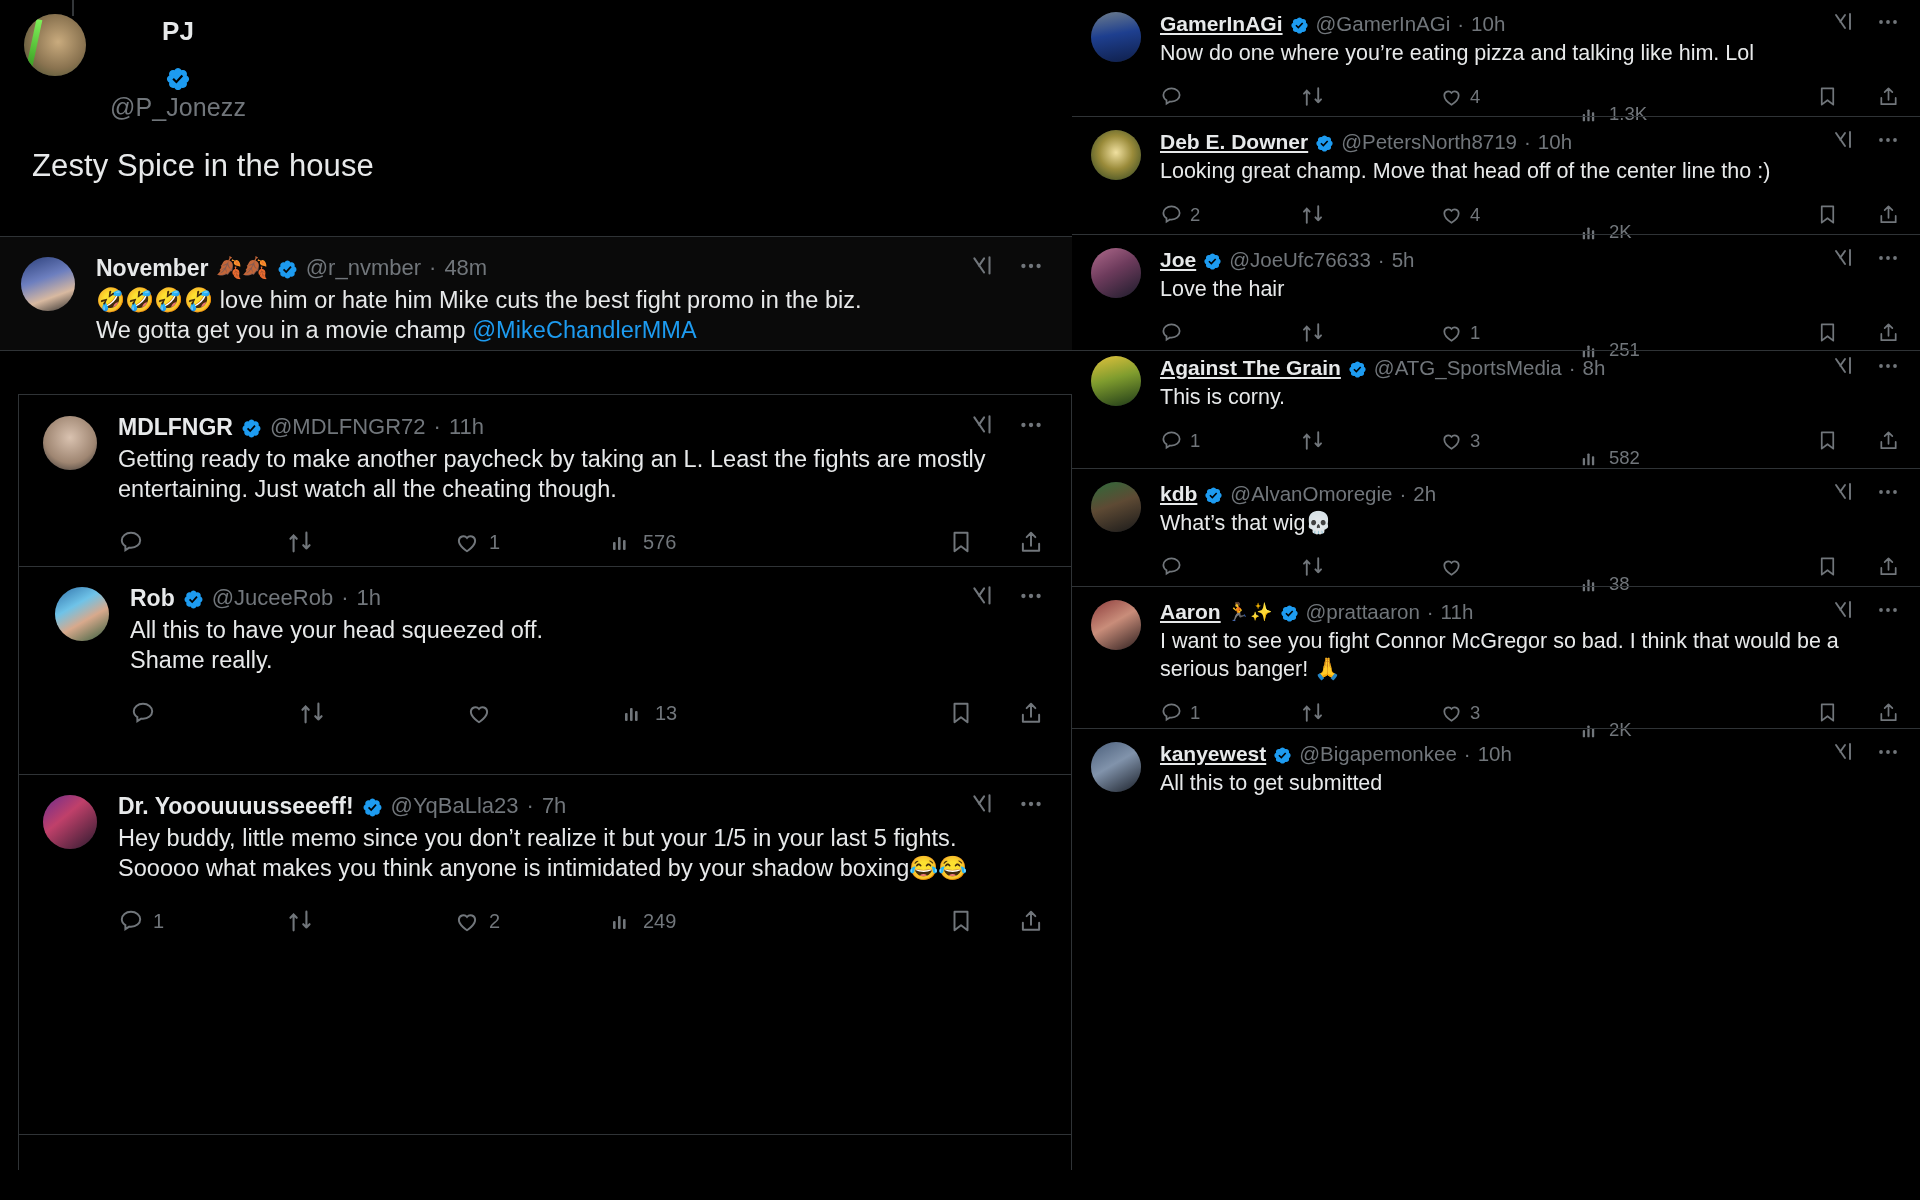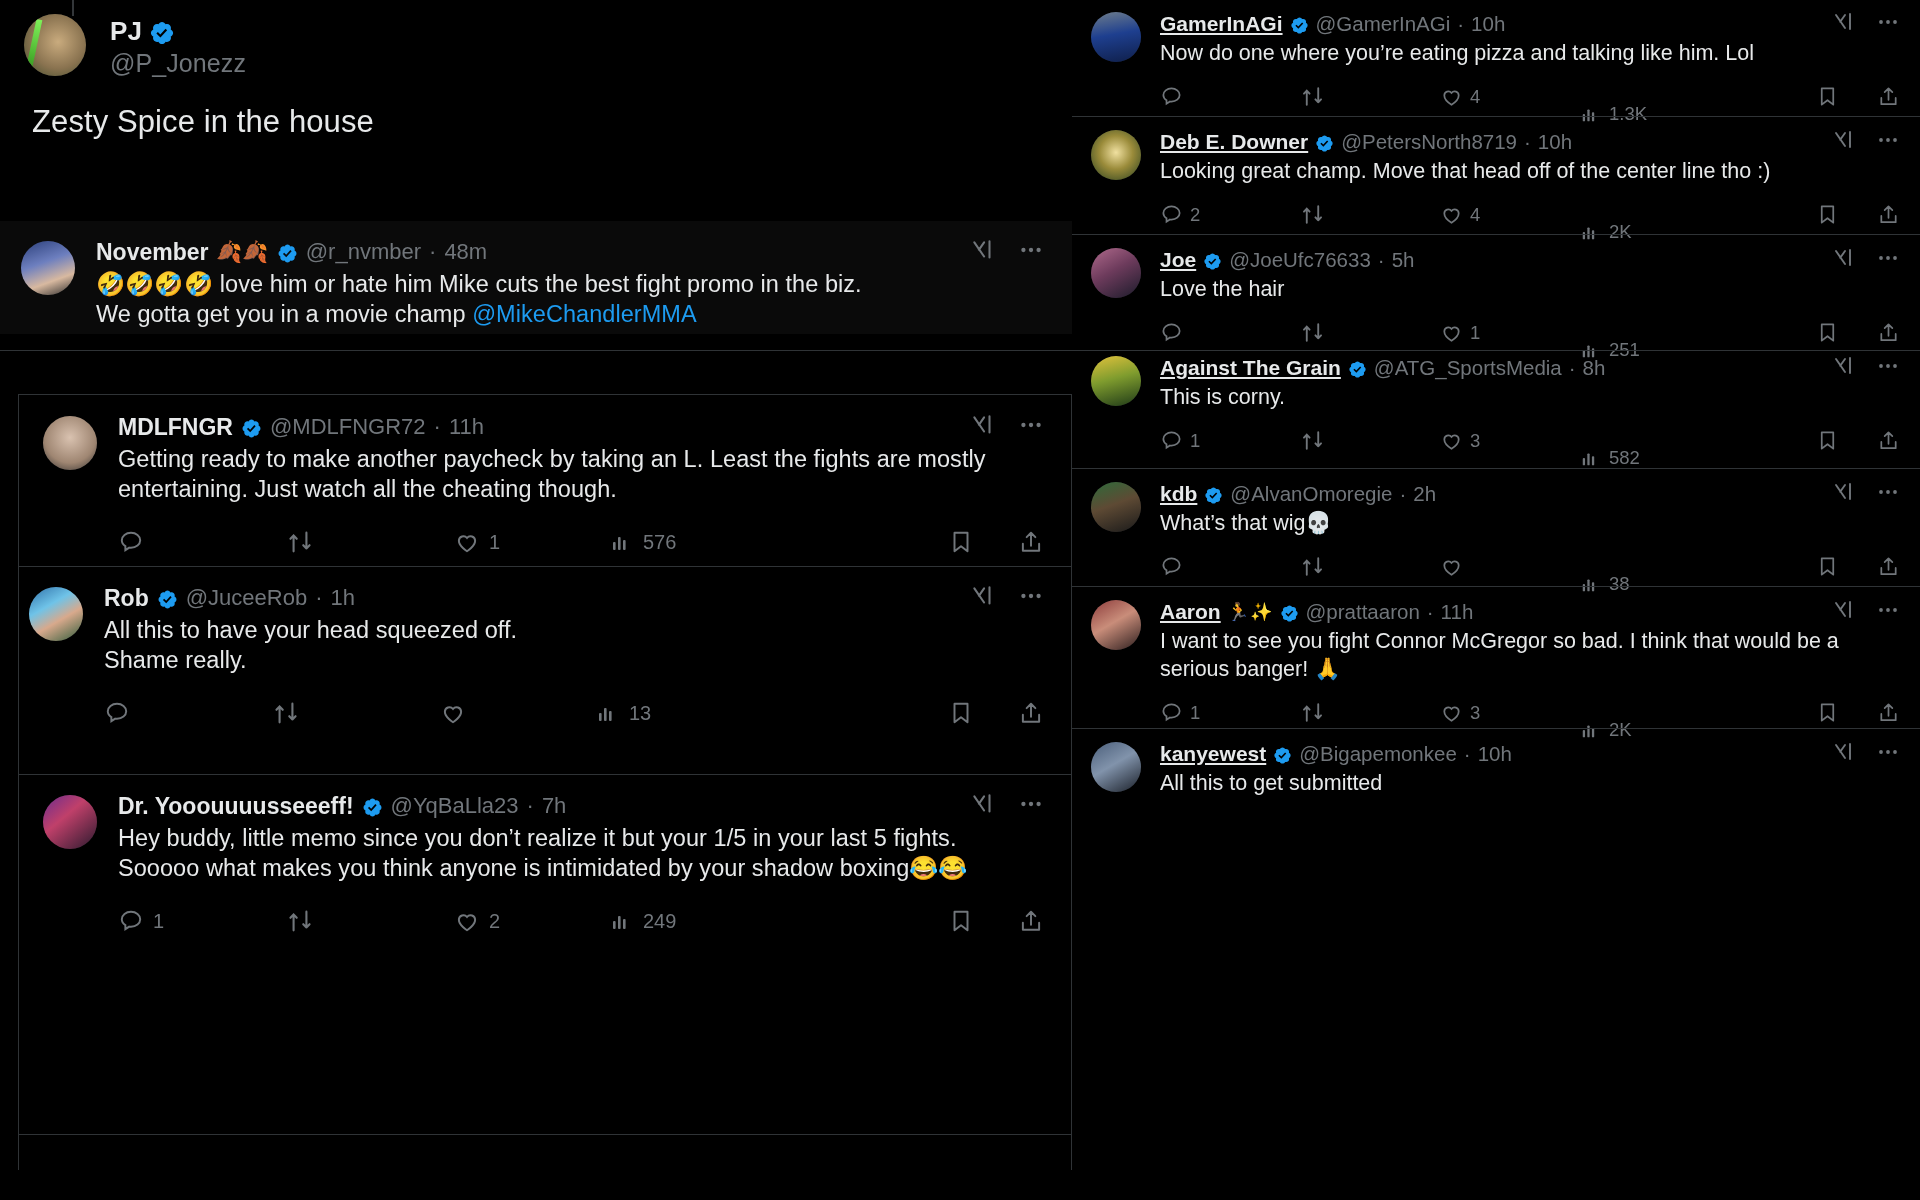--- a/index.html
+++ b/index.html
@@ -34,21 +34,21 @@
   .root-head { display: flex; align-items: flex-start; padding-left: 24px; }
   .avatar {
     border-radius: 50%;
     background: #16181c;
     flex: 0 0 auto;
     overflow: hidden;
     position: relative;
   }
   .av-root { width: 62px; height: 62px; }
   .root-names { margin-left: 24px; padding-top: 2px; }
-  .root-name-row { display: flex; align-items: center; gap: 7px; }
+  .root-name-row { display: flex; align-items: center; gap: 18px; flex-direction: column; }
   .root-name { font-size: 26px; font-weight: 700; color: #e7e9ea; letter-spacing: .1px; }
   .root-handle { font-size: 25px; color: #71767b; margin-top: 2px; letter-spacing: .1px;}
   .root-body {
     margin-top: 26px;
     padding-left: 32px;
     font-size: 31px;
     color: #e7e9ea;
     letter-spacing: .1px;
   }
 
@@ -180,21 +180,21 @@
             </span>
           </div>
           <div class="root-handle">@P_Jonezz</div>
         </div>
       </div>
       <div class="root-body">Zesty Spice in the house</div>
     </div>
 
     <div class="hr" style="top:236px"></div>
 
-    <div class="reply selected" style="top:221px; height:113px;">
+    <div class="reply selected" style="top:237px; height:113px;">
       <div class="reply-inner">
         <div class="r-avatar-col">
           <div class="avatar av-reply">
               <div class="ph ph-nov"></div>
             </div>
         </div>
         <div class="r-main">
           <div class="r-head">
             <span class="r-name">November</span>
             <span class="r-emoji">🍂🍂</span>
@@ -309,21 +309,21 @@
               </span>
             </span>
           </div>
         </div>
       </div>
     </div>
 
     <div class="hr" style="top:566px; left:18px; width:1054px;"></div>
 
     <div class="reply" style="top:567px;">
-      <div class="reply-inner" style="padding-left:8px;">
+      <div class="reply-inner" style="padding-left:34px;">
         <div class="r-avatar-col">
           <div class="avatar av-reply">
               <div class="ph ph-rob"></div>
             </div>
         </div>
         <div class="r-main">
           <div class="r-head">
             <span class="r-name">Rob</span>
             <span class="verified" style="font-size:21px">
               <svg viewBox="0 0 24 24" fill="#1d9bf0">

